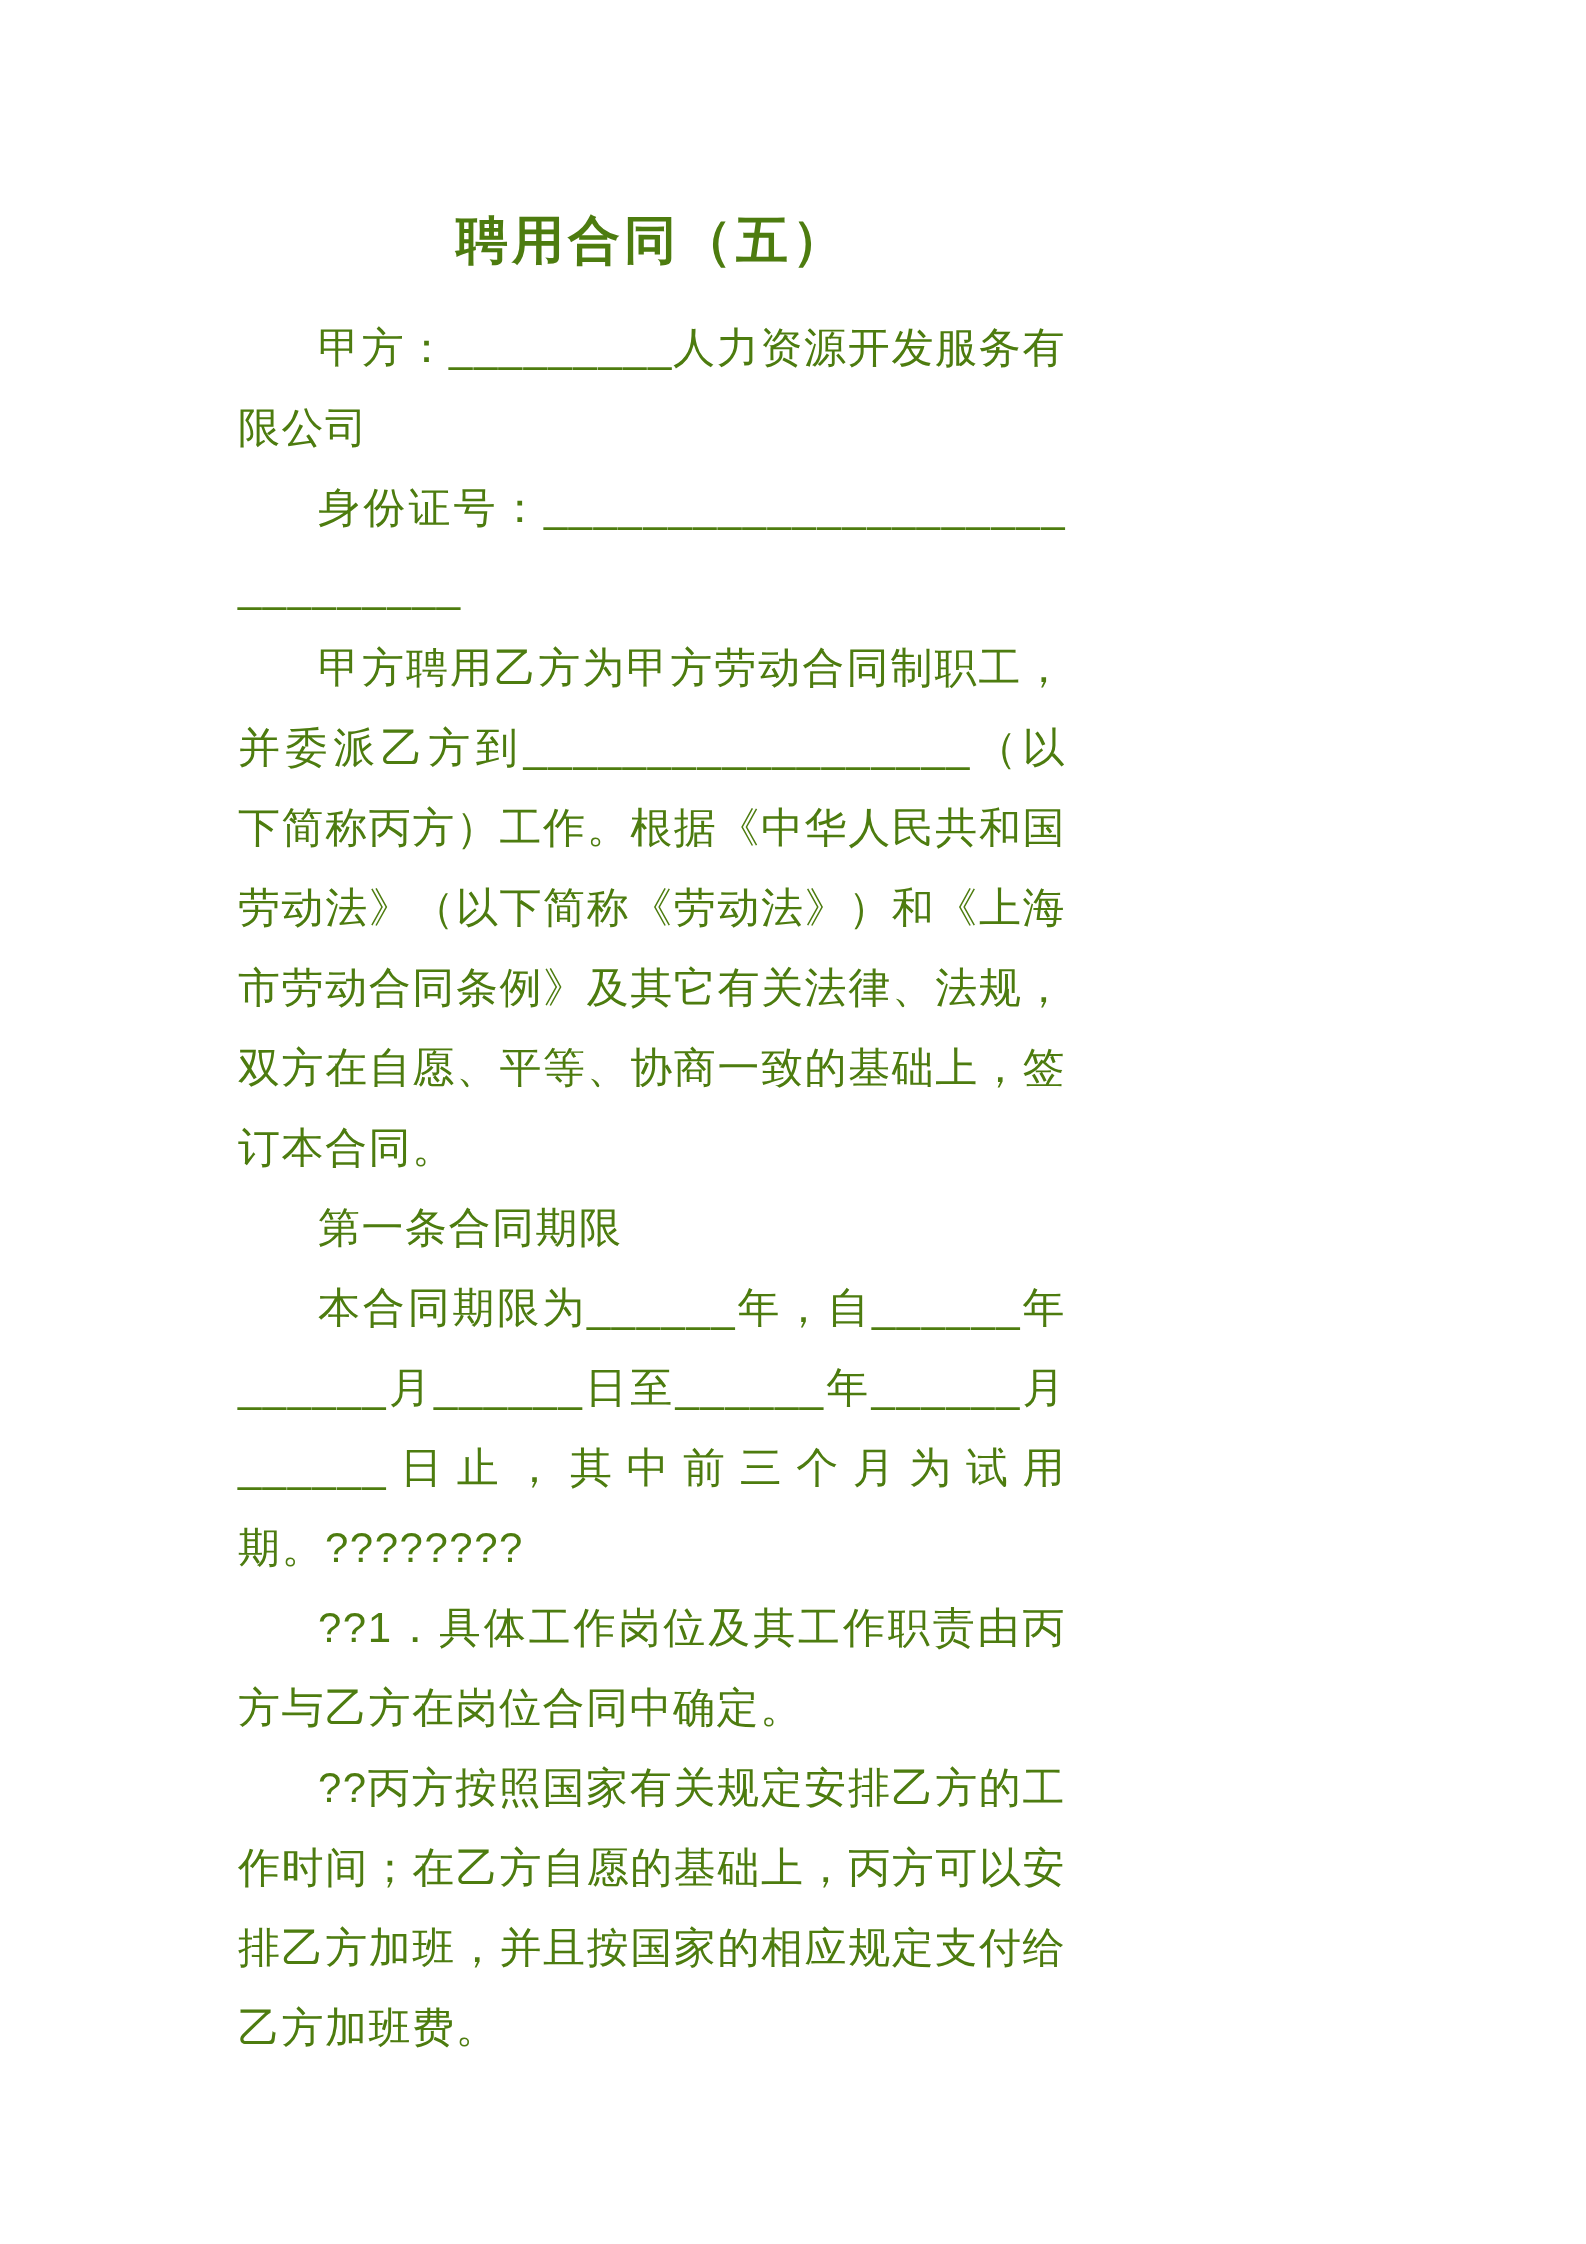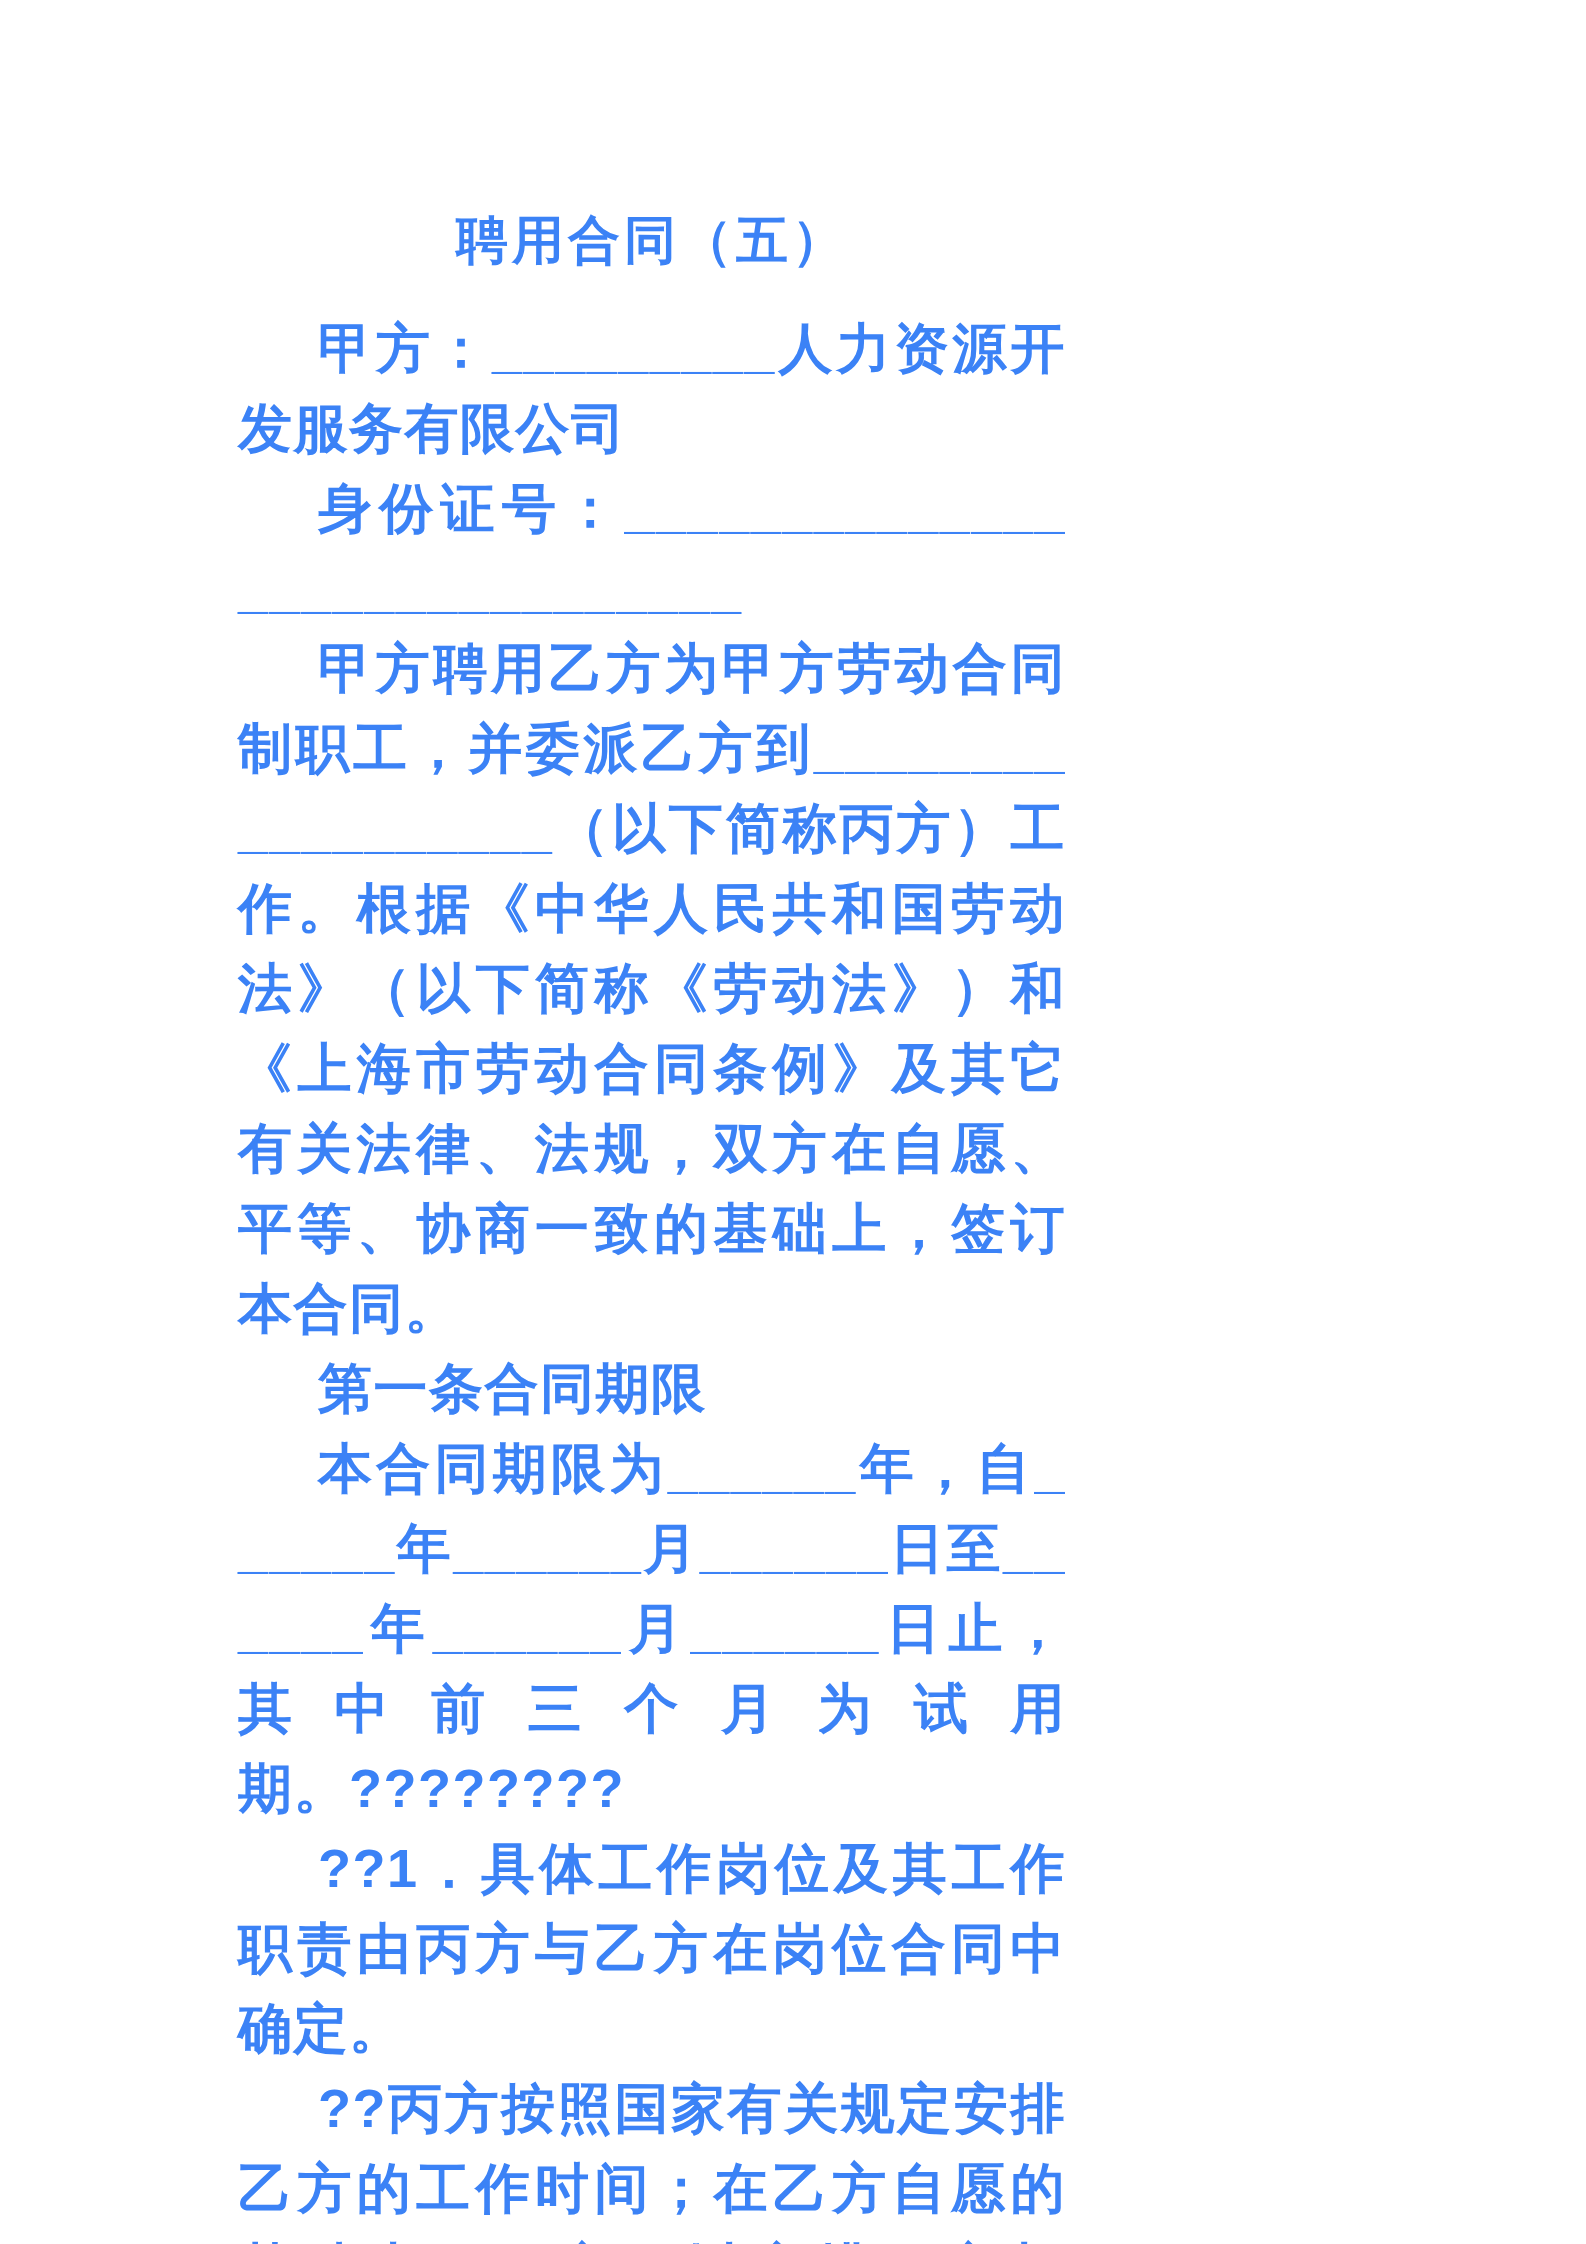--- a/index.html
+++ b/index.html
@@ -9,41 +9,41 @@
   }
   .page {
     position: relative;
     width: 1308px;
     height: 2244px;
     background: #ffffff;
     box-sizing: border-box;
     padding: 140px 242px 0 238px;
     font-family: "Liberation Sans", "DejaVu Sans", sans-serif;
     font-weight: 700;
-    color: #3b82f6;
+    color: #4d7c0f;
     overflow: hidden;
   }
   .doc-title {
     font-size: 52px;
     line-height: 80px;
     text-align: center;
     margin: 60px 0 28px 0;
     letter-spacing: 4px;
     font-weight: 700;
   }
   .para {
-    font-size: 54px;
+    font-size: 42px;
     line-height: 80px;
     margin: 0;
     text-indent: 80px;
     text-align: justify;
     text-justify: inter-character;
     letter-spacing: 1.5px;
     word-break: break-all;
-    font-weight: 700;
+    font-weight: 400;
   }
 </style>
 </head>
 <body>
 
 <div class="page">
 
   <h1 class="doc-title">聘用合同（五）</h1>
 
   <p class="para">甲方：_________人力资源开发服务有限公司</p>

